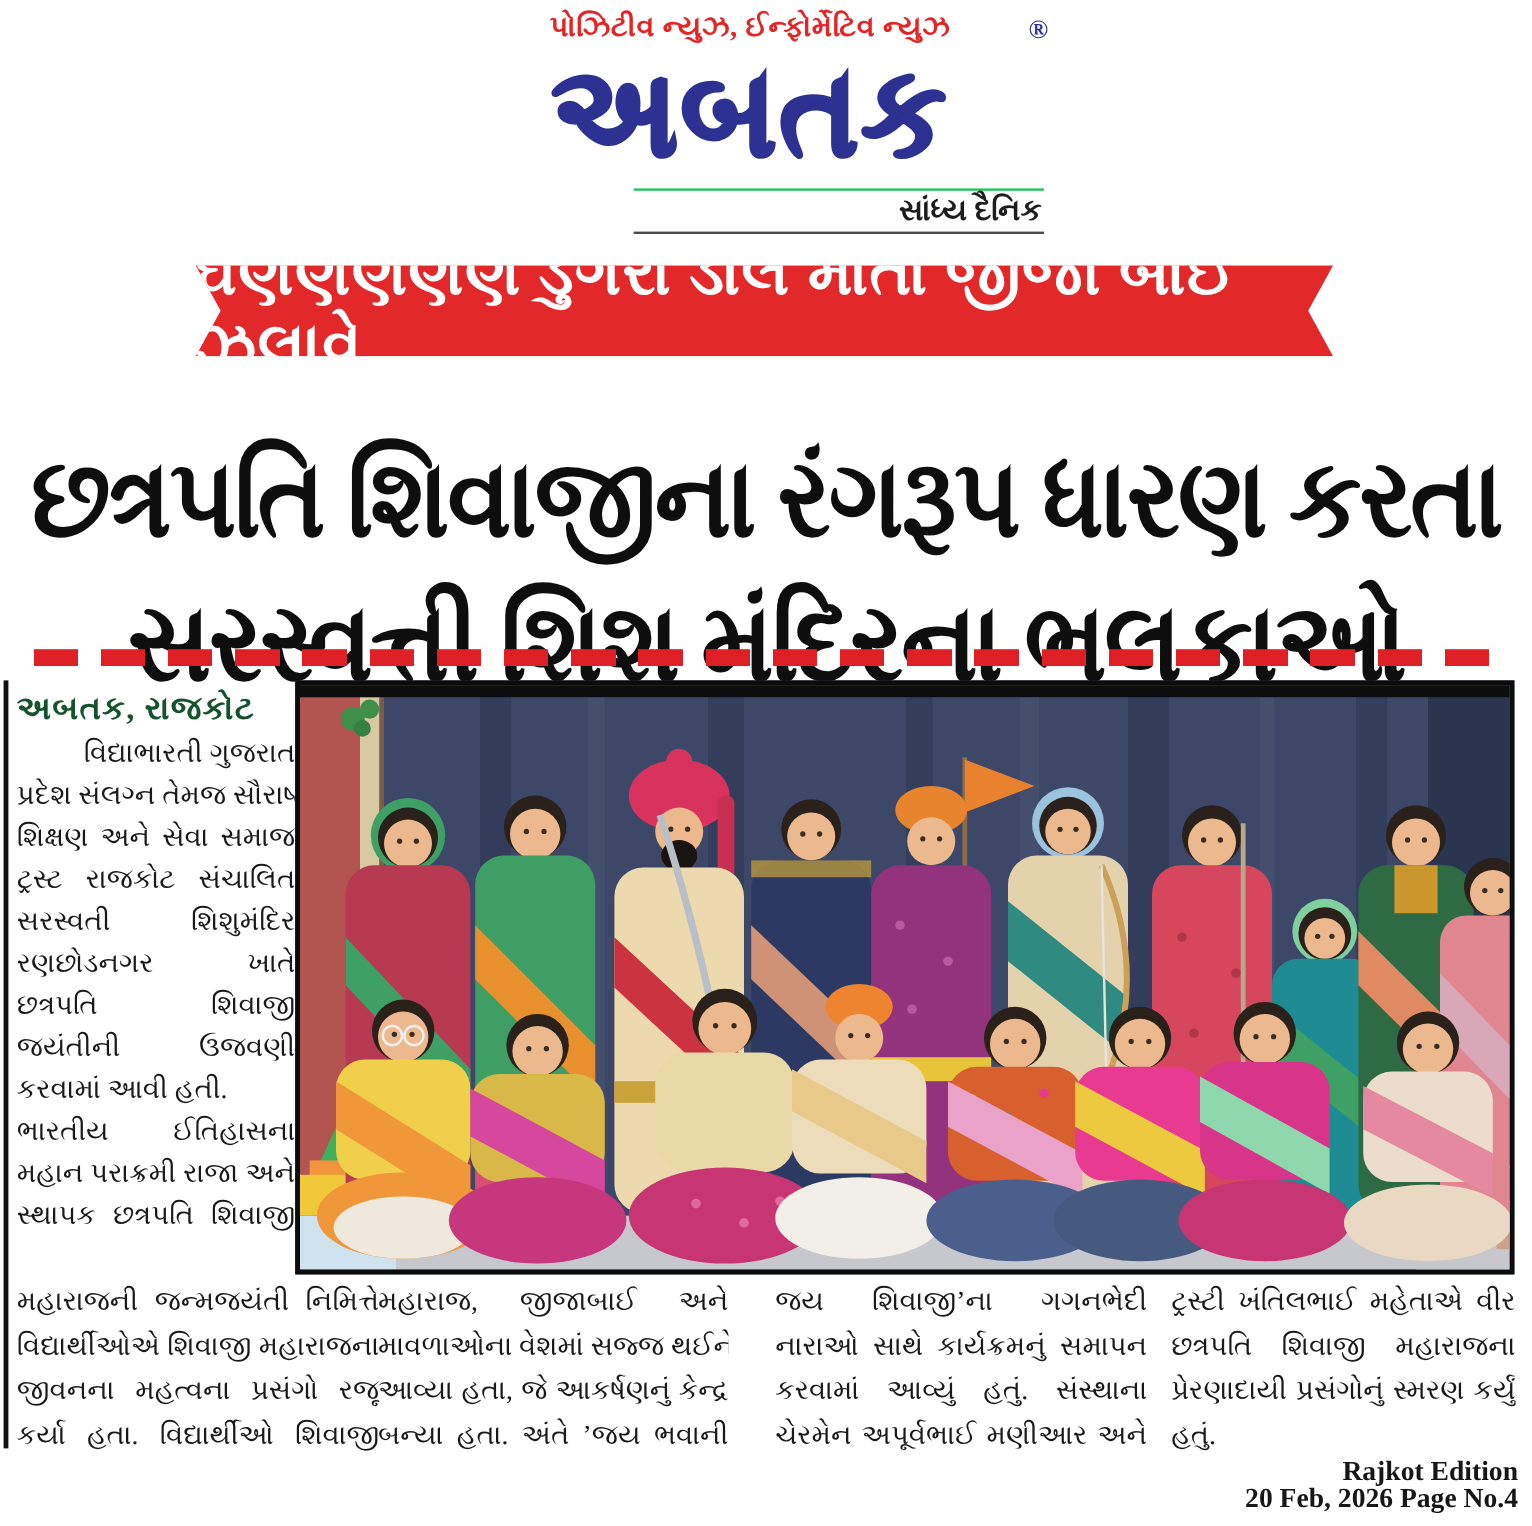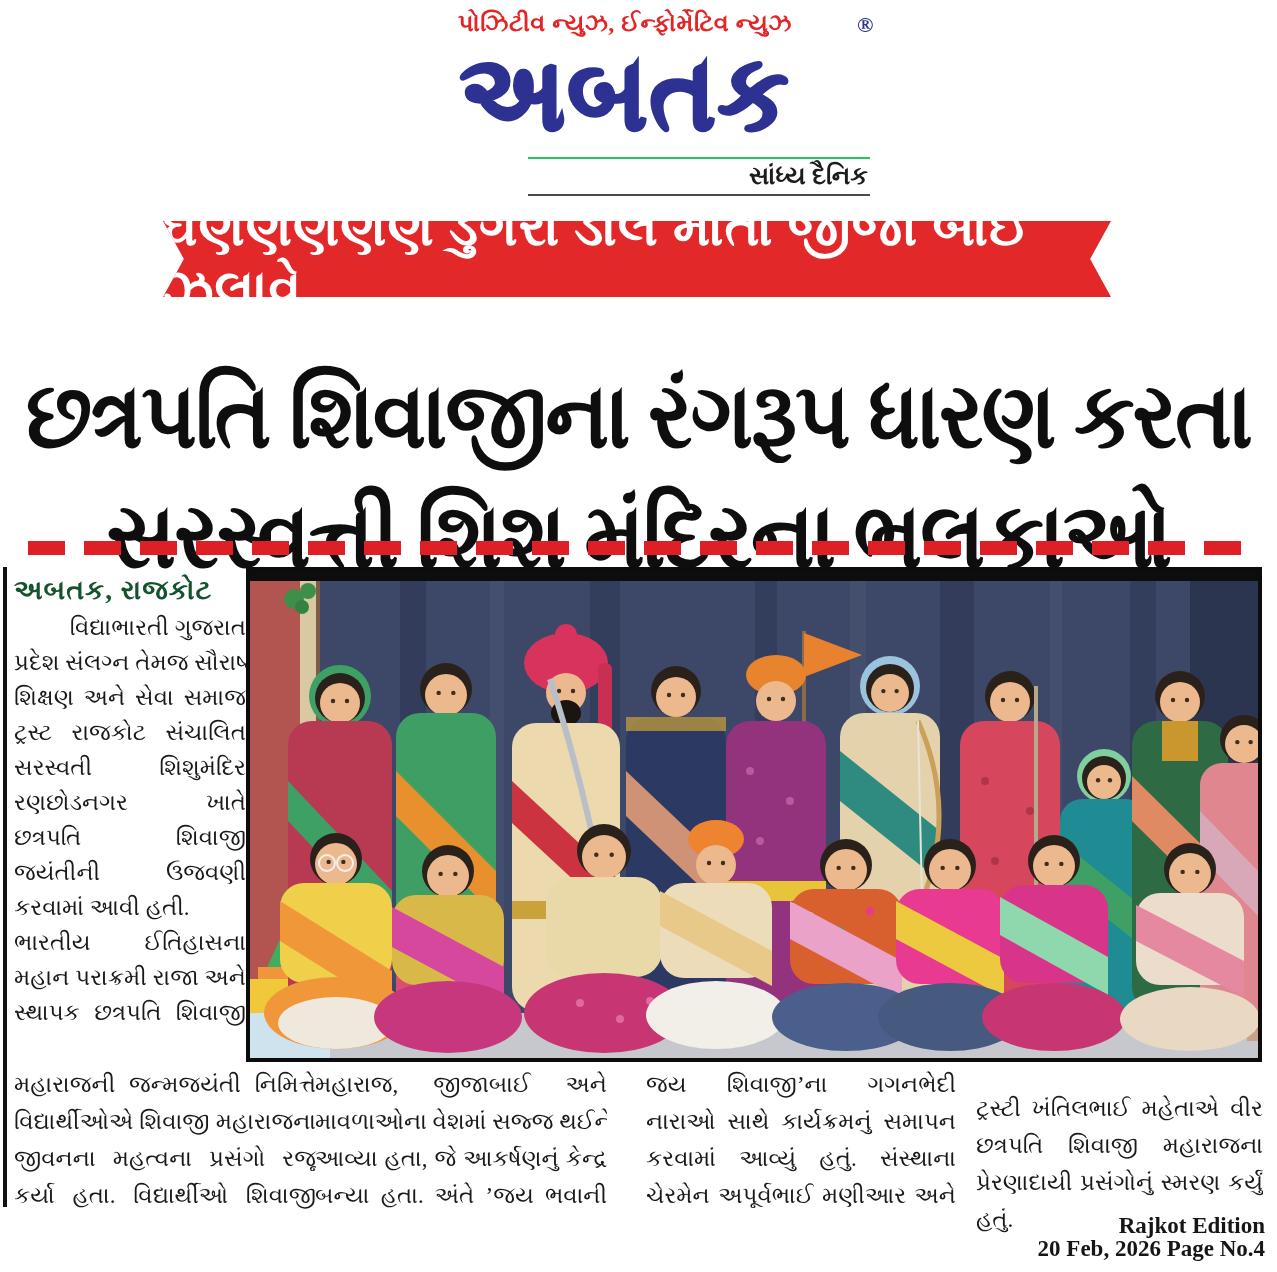--- a/index.html
+++ b/index.html
@@ -35,21 +35,21 @@
   
   .leftrule{position:absolute;left:3px;top:567px;width:4px;height:640px;background:#111;}
   .col{position:absolute;font-size:23px;line-height:35px;color:#191919;}
   .col .bodyline{text-align:justify;text-align-last:justify;white-space:nowrap;overflow:hidden;}
   .col .line-first{text-align-last:right;}
   .col .line-end{text-align-last:left;}
   .dateline{text-align:left;font-size:27px;font-weight:bold;line-height:40px;color:#14532d;
             letter-spacing:1px;}
   .colLtop{left:14px;top:570px;width:232px;}
   .colbottom{top:1066px;line-height:37px;}
-  .c1{left:14px;width:302px;} .c2{left:315px;width:292px;} .c3{left:646px;width:310px;} .c4{left:976px;width:287px;margin-top:24px;}
+  .c1{left:14px;width:302px;} .c2{left:315px;width:292px;} .c3{left:646px;width:310px;} .c4{left:976px;width:287px;}
 
   
   .photo{position:absolute;left:246px;top:567px;width:1008px;height:487px;border:4px solid #0c0c0c;
          background:#3d4868;}
   .photo svg{display:block;}
 
   
   .footer{position:absolute;right:12px;top:1214px;text-align:right;font-size:23px;
           font-weight:bold;line-height:23px;color:#161616;}
 </style>

